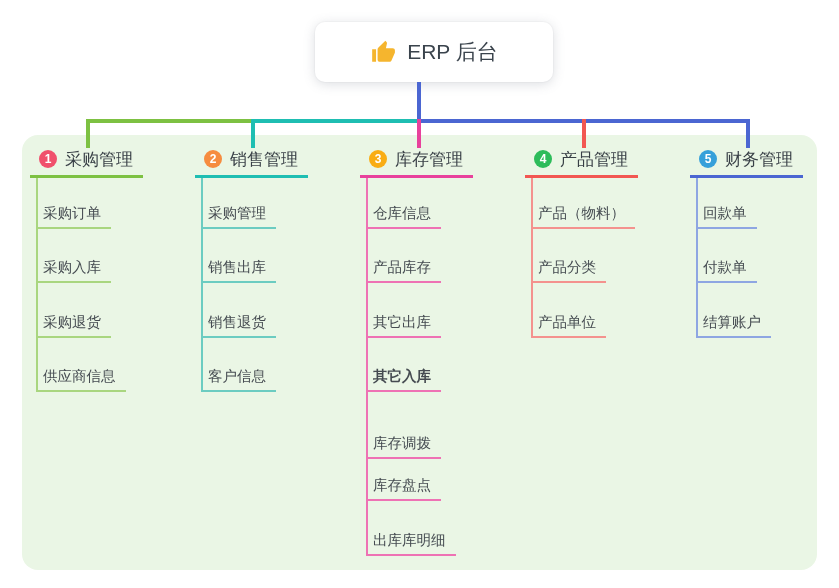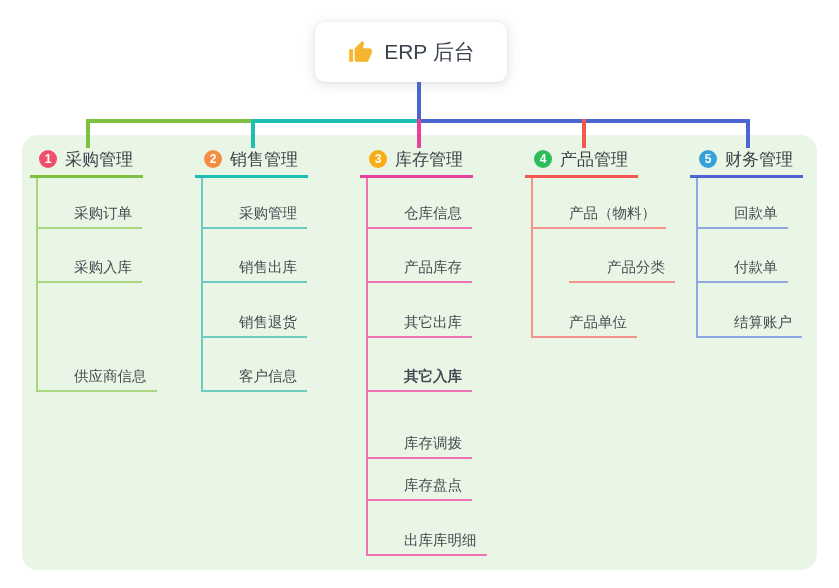--- a/index.html
+++ b/index.html
@@ -2,21 +2,21 @@
 <html><head>
 <meta charset="utf-8">
 <style>
   html,body { margin:0; padding:0; background:#ffffff; }
   .stage {
     position:relative; width:839px; height:588px; background:#ffffff;
     font-family:"Liberation Sans","DejaVu Sans",sans-serif; overflow:hidden;
   }
   
   .root-card {
-    position:absolute; left:315px; top:22px; width:192px; height:60px;
+    position:absolute; left:315px; top:22px; width:238px; height:60px;
     background:#ffffff; border-radius:10px;
     box-shadow:0 2px 12px rgba(90,100,120,.22), 0 0 0 1px rgba(0,0,0,.02);
     display:flex; align-items:center; justify-content:center; gap:11px;
     cursor:default;
   }
   .root-title { font-size:21px; color:#3a434c; }
   .thumb-icon { width:26px; height:26px; display:block; }
   
   .vline, .hline { position:absolute; }
   
@@ -25,21 +25,21 @@
   
   .branch { position:absolute; top:143px; width:113px; }
   .b-head { position:relative; height:32px; display:flex; align-items:center;
             padding-left:9px; border-bottom:3px solid #999; cursor:default; }
   .badge { width:18px; height:18px; border-radius:50%; color:#fff; font-size:12px;
            font-weight:bold; display:flex; align-items:center; justify-content:center;
            flex:0 0 18px; }
   .b-label { margin-left:8px; font-size:17px; color:#383f46; white-space:nowrap; }
   .spine { position:absolute; left:6px; top:35px; width:2px; }
   .child { position:absolute; left:6px; height:26px; line-height:25px;
-           padding:0 10px 0 38px; border-bottom:2px solid #999;
+           padding:0 10px 0 7px; border-bottom:2px solid #999;
            font-size:14.5px; color:#454b51; white-space:nowrap; cursor:default; }
   .r0{top:58px}.r1{top:112px}.r2{top:167px}.r3{top:221px}.r4{top:288px}.r5{top:330px}.r6{top:385px}
 </style>
 </head>
 <body>
 
 <div class="stage">
 
   <div class="panel" style="background-color: rgb(234, 246, 229);"></div>
 
@@ -63,20 +63,21 @@
   <div class="vline" style="left: 746px; top: 119px; width: 4px; height: 29px; background-color: rgb(75, 102, 210);"></div>
 
   <div class="branch" style="left:30px">
     <div class="b-head" style="border-bottom-color: rgb(125, 193, 66);">
       <span class="badge" style="background-color: rgb(240, 80, 108);">1</span>
       <span class="b-label">采购管理</span>
     </div>
     <div class="spine" style="height: 214px; background-color: rgb(169, 214, 127);"></div>
     <div class="child r0" style="border-bottom-color: rgb(169, 214, 127);">采购订单</div>
     <div class="child r1" style="border-bottom-color: rgb(169, 214, 127);">采购入库</div>
+    <div class="child r2" style="border-bottom-color: rgb(169, 214, 127);">采购退货</div>
     <div class="child r3" style="border-bottom-color: rgb(169, 214, 127);">供应商信息</div>
   </div>
 
   <div class="branch" style="left:195px">
     <div class="b-head" style="border-bottom-color: rgb(31, 190, 178);">
       <span class="badge" style="background-color: rgb(246, 140, 63);">2</span>
       <span class="b-label">销售管理</span>
     </div>
     <div class="spine" style="height: 214px; background-color: rgb(108, 204, 193);"></div>
     <div class="child r0" style="border-bottom-color: rgb(108, 204, 193);">采购管理</div>
@@ -100,21 +101,21 @@
     <div class="child r6" style="border-bottom-color: rgb(238, 114, 180);">出库库明细</div>
   </div>
 
   <div class="branch" style="left:525px">
     <div class="b-head" style="border-bottom-color: rgb(242, 87, 82);">
       <span class="badge" style="background-color: rgb(45, 188, 90);">4</span>
       <span class="b-label">产品管理</span>
     </div>
     <div class="spine" style="height: 160px; background-color: rgb(244, 146, 142);"></div>
     <div class="child r0" style="border-bottom-color: rgb(244, 146, 142);">产品（物料）</div>
-    <div class="child r1" style="border-bottom-color: rgb(244, 146, 142); margin-left: 38px;">产品分类</div>
+    <div class="child r1" style="border-bottom-color: rgb(244, 146, 142);">产品分类</div>
     <div class="child r2" style="border-bottom-color: rgb(244, 146, 142);">产品单位</div>
   </div>
 
   <div class="branch" style="left:690px">
     <div class="b-head" style="border-bottom-color: rgb(75, 102, 210);">
       <span class="badge" style="background-color: rgb(54, 160, 218);">5</span>
       <span class="b-label">财务管理</span>
     </div>
     <div class="spine" style="height: 160px; background-color: rgb(142, 166, 226);"></div>
     <div class="child r0" style="border-bottom-color: rgb(142, 166, 226);">回款单</div>

